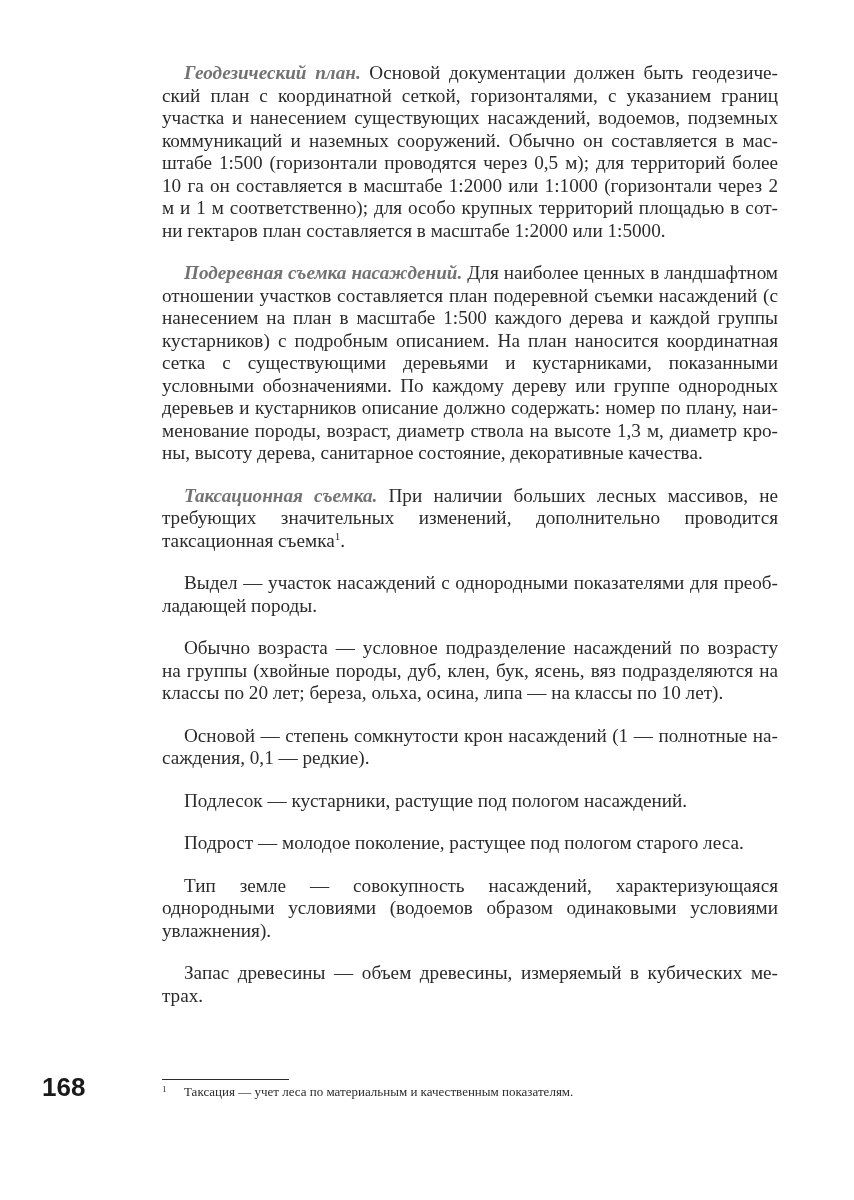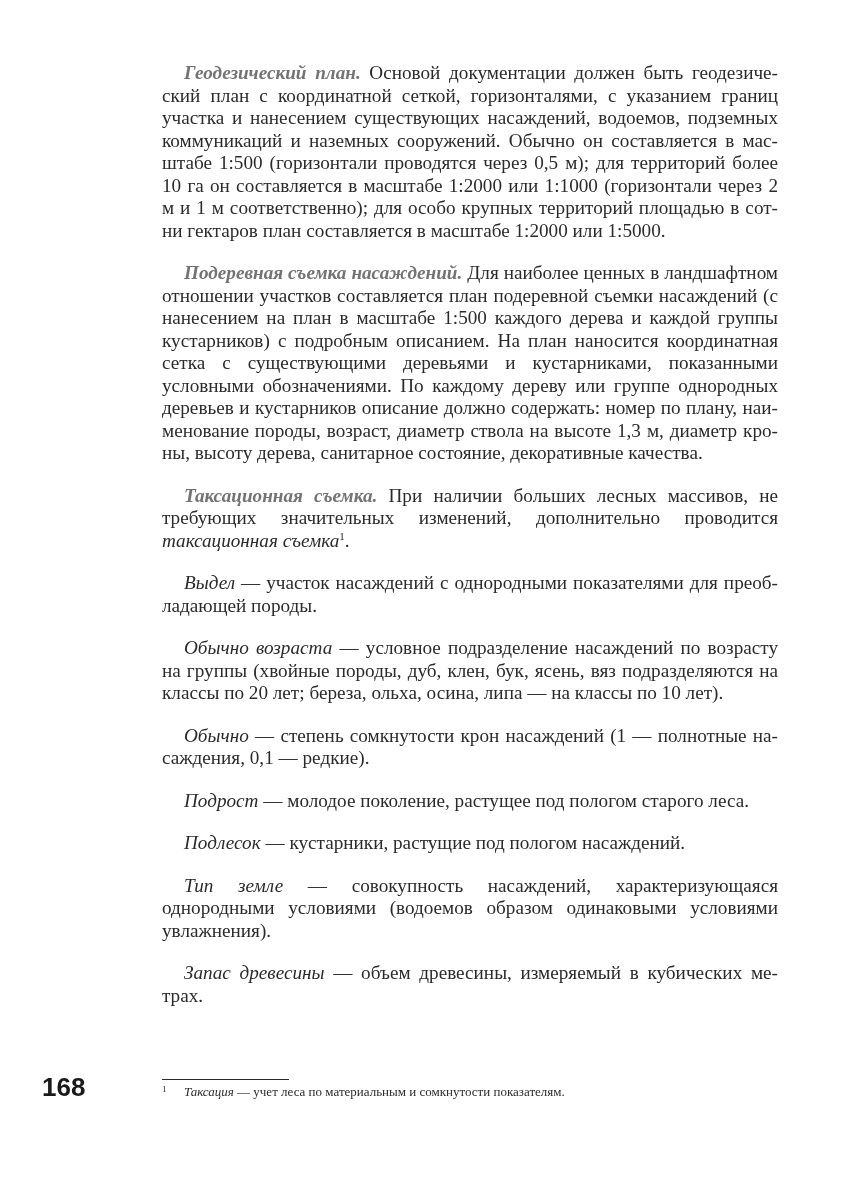--- a/index.html
+++ b/index.html
@@ -2,39 +2,39 @@
 <html><head>
 <meta charset="utf-8">
 <style>
   html, body { margin: 0; padding: 0; background: #ffffff; }
   body { width: 854px; height: 1200px; position: relative; overflow: hidden; }
   .page { position: absolute; left: 162px; top: 62px; width: 616px; color: #2b2b2b;
     font-family: "Liberation Serif", "DejaVu Serif", serif; font-size: 19.2px; line-height: 22.5px; }
   .para { margin: 0; text-indent: 22px; text-align: justify; hyphens: manual; }
   .para.gap { margin-top: 20px; }
   .lead { color: #737373; font-style: italic; font-weight: bold; }
-  .term { font-style: italic; }
+  .term { }
   sup { font-size: 11px; line-height: 0; }
   .fn-rule { position: absolute; left: 162px; top: 1079px; width: 127px; height: 1px; background: #2b2b2b; }
   .footnote { position: absolute; left: 162px; top: 1084px; width: 620px; font-family: "Liberation Serif", serif; font-size: 13px; color: #2b2b2b; }
   .footnote .num { display: inline-block; width: 22px; font-size: 9px; vertical-align: top; }
   .pagenum { position: absolute; left: 42px; top: 1072px; font-family: "Liberation Sans", "DejaVu Sans", sans-serif; font-weight: bold; font-size: 26px; color: #1a1a1a; }
 </style>
 </head>
 <body>
 
 <div class="page">
   <p class="para"><span class="lead">Геодезический план.</span><span> Основой документации должен быть геодезиче­ский план с координатной сеткой, горизонталями, с указанием границ участка и нанесением существующих насаждений, водоемов, подземных коммуникаций и наземных сооружений. Обычно он составляется в мас­штабе 1:500 (горизонтали проводятся через 0,5 м); для территорий более 10 га он составляется в масштабе 1:2000 или 1:1000 (горизонтали через 2 м и 1 м соответственно); для особо крупных территорий площадью в сот­ни гектаров план составляется в масштабе 1:2000 или 1:5000.</span></p>
   <p class="para gap"><span class="lead">Подеревная съемка насаждений.</span><span> Для наиболее ценных в ландшафт­ном отношении участков составляется план подеревной съемки насажде­ний (с нанесением на план в масштабе 1:500 каждого дерева и каждой группы кустарников) с подробным описанием. На план наносится коорди­натная сетка с существующими деревьями и кустарниками, показанными условными обозначениями. По каждому дереву или группе однородных деревьев и кустарников описание должно содержать: номер по плану, наи­менование породы, возраст, диаметр ствола на высоте 1,3 м, диаметр кро­ны, высоту дерева, санитарное состояние, декоративные качества.</span></p>
   <p class="para gap"><span class="lead">Таксационная съемка.</span><span> При наличии больших лесных массивов, не требующих значительных изменений, дополнительно проводится </span><span class="term">таксационная съемка</span><sup>1</sup><span>.</span></p>
   <p class="para gap"><span class="term">Выдел</span><span> — участок насаждений с однородными показателями для преоб­ладающей породы.</span></p>
   <p class="para gap"><span class="term">Обычно возраста</span><span> — условное подразделение насаждений по возрасту на группы (хвойные породы, дуб, клен, бук, ясень, вяз подразделяются на классы по 20 лет; береза, ольха, осина, липа — на классы по 10 лет).</span></p>
-  <p class="para gap"><span class="term">Обычно</span><span> — степень сомкнутости крон насаждений (1 — полнотные на­саждения, 0,1 — редкие).</span></p>
+  <p class="para gap"><span class="term">Основой</span><span> — степень сомкнутости крон насаждений (1 — полнотные на­саждения, 0,1 — редкие).</span></p>
+  <p class="para gap"><span class="term">Подлесок</span><span> — кустарники, растущие под пологом насаждений.</span></p>
   <p class="para gap"><span class="term">Подрост</span><span> — молодое поколение, растущее под пологом старого леса.</span></p>
-  <p class="para gap"><span class="term">Подлесок</span><span> — кустарники, растущие под пологом насаждений.</span></p>
   <p class="para gap"><span class="term">Тип земле</span><span> — совокупность насаждений, характеризующаяся однородны­ми условиями (водоемов образом одинаковыми условиями увлажнения).</span></p>
   <p class="para gap"><span class="term">Запас древесины</span><span> — объем древесины, измеряемый в кубических ме­трах.</span></p>
 </div>
 
 <div class="fn-rule"></div>
-<div class="footnote"><span class="num">1</span><span class="term">Таксация</span><span> — учет леса по материальным и сомкнутости показателям.</span></div>
+<div class="footnote"><span class="num">1</span><span class="term">Таксация</span><span> — учет леса по материальным и качественным показателям.</span></div>
 
 <div class="pagenum">168</div>
 
 </body></html>

